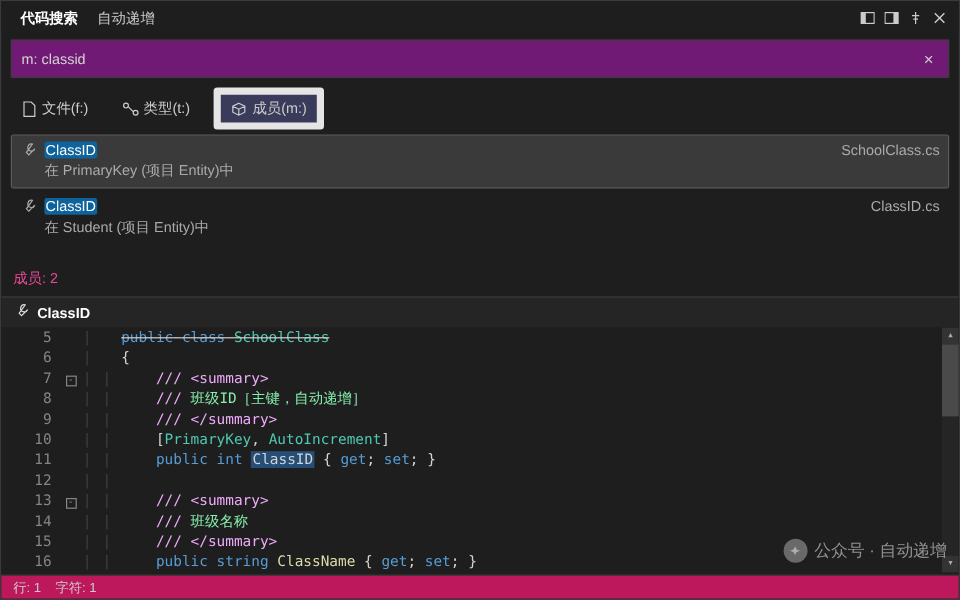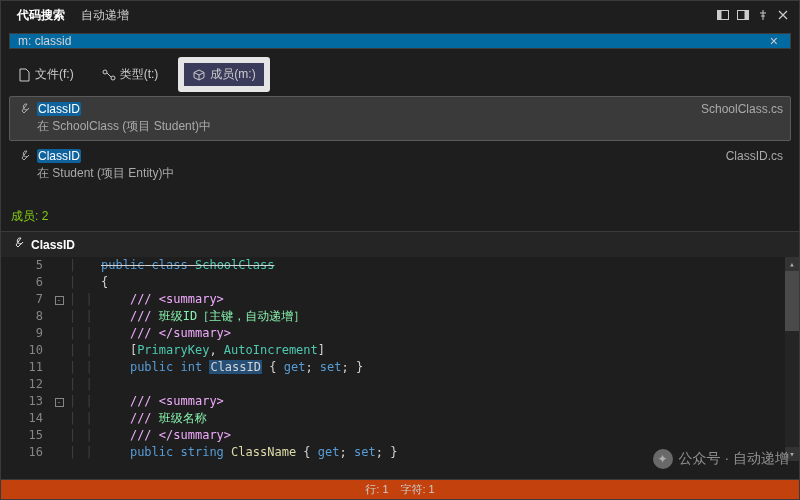--- a/index.html
+++ b/index.html
@@ -30,22 +30,22 @@
 .winbtn {
   width: 16px; height: 14px;
   margin-left: 4px;
   display: inline-flex;
   align-items: center; justify-content: center;
   color: #ccc;
   cursor: pointer;
 }
 .searchbar {
   margin: 4px 8px;
-  height: 16px;
-  background: #0369a1;
+  height: 32px;
+  background: #701a75;
   border: 1px solid #3c3c3c;
   display: flex;
   align-items: center;
   padding: 0 8px;
 }
 .searchbar input {
   flex: 1;
   background: transparent;
   border: none;
   color: #d4d4d4;
@@ -114,21 +114,21 @@
   margin-left: auto;
   color: #aaa;
 }
 .result .row2 {
   padding-left: 20px;
   padding-top: 2px;
   color: #aaa;
 }
 .members-count {
   padding: 18px 10px 6px 10px;
-  color: #84cc16;
+  color: #ec4899;
 }
 .preview-header {
   display: flex;
   align-items: center;
   gap: 6px;
   padding: 4px 10px;
   background: #252526;
   color: #fff;
   font-weight: bold;
   border-top: 1px solid #3a3a3a;
@@ -193,25 +193,25 @@
 .tok-attr { color: #4ec9b0; }
 .tok-kw { color: #569cd6; }
 .tok-type { color: #569cd6; }
 .tok-member { color: #dcdcaa; }
 .tok-member-hl { background: #264f78; color: #d4d4d4; padding: 0 1px; }
 .tok-punct { color: #d4d4d4; }
 .statusbar {
   position: absolute;
   bottom: 0; left: 0; right: 0;
   height: 20px;
-  background: #c2410c;
+  background: #be185d;
   border-top: 1px solid #3a3a3a;
   display: flex;
   align-items: center;
-  justify-content: center;
+  justify-content: flex-start;
   padding: 0 10px;
   gap: 12px;
   color: #ccc;
   font-size: 11px;
 }
 .watermark {
   position: absolute;
   bottom: 30px; right: 10px;
   display: flex;
   align-items: center;
@@ -295,21 +295,21 @@
 
 <div class="results">
   <div class="result selected">
     <div class="row1">
       <span class="wrench"><svg width="14" height="14" viewBox="0 0 14 14">
             <path d="M10 2 A3 3 0 1 0 12 6 L7 11 L5 9 Z" fill="none" stroke="#aaa"></path>
           </svg></span>
       <span class="name"><span class="hl">ClassID</span></span>
       <span class="file">SchoolClass.cs</span>
     </div>
-    <div class="row2">在 SchoolClass (项目 Student)中</div>
+    <div class="row2">在 PrimaryKey (项目 Entity)中</div>
   </div>
   <div class="result">
     <div class="row1">
       <span class="wrench"><svg width="14" height="14" viewBox="0 0 14 14">
             <path d="M10 2 A3 3 0 1 0 12 6 L7 11 L5 9 Z" fill="none" stroke="#aaa"></path>
           </svg></span>
       <span class="name"><span class="hl">ClassID</span></span>
       <span class="file">ClassID.cs</span>
     </div>
     <div class="row2">在 Student (项目 Entity)中</div>

